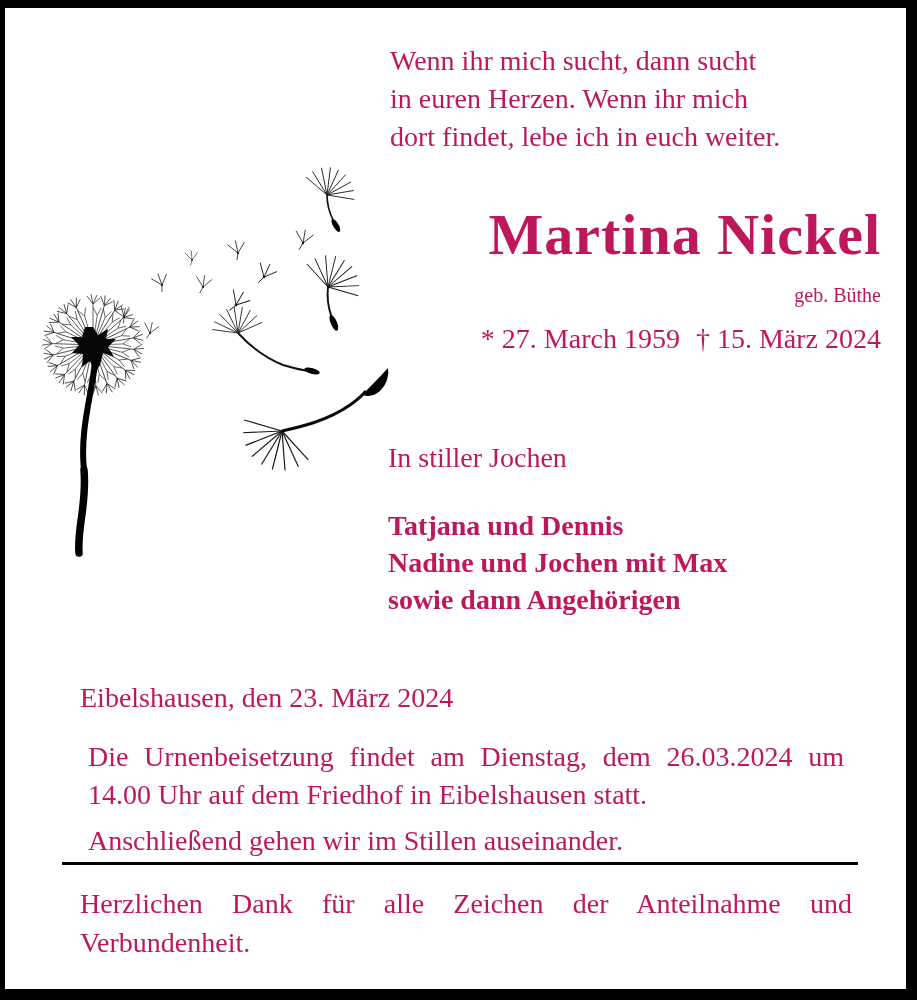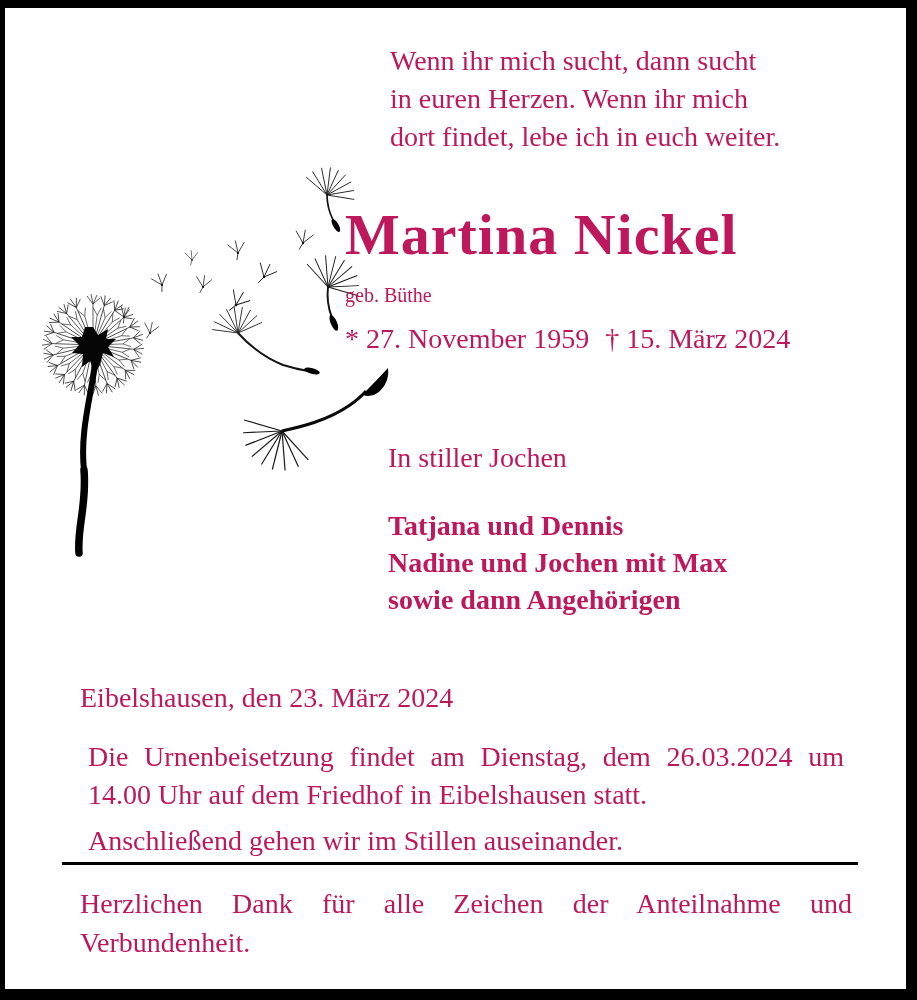--- a/index.html
+++ b/index.html
@@ -9,21 +9,21 @@
     box-sizing:border-box;
     background:#ffffff;
     border-style:solid;border-color:#000;
     border-width:8px 11px 11px 5px;
     font-family:Liberation Serif, serif;
     color:#be185d;
     overflow:hidden;
   }
   .abs{position:absolute;}
   .quote{left:385px;top:34px;font-size:28px;line-height:38px;white-space:nowrap;}
-  .center-block{left:340px;top:196px;width:520px;text-align:left;}
+  .center-block{left:356px;top:196px;width:520px;text-align:right;}
   .name{font-size:58px;font-weight:bold;line-height:62px;letter-spacing:1px;}
   .maiden{font-size:20px;line-height:38px;margin-top:10px;}
   .dates{font-size:28px;line-height:38px;margin-top:6px;white-space:nowrap;}
   .dates .death{margin-left:16px;}
   .trauer{left:383px;top:432px;font-size:28px;line-height:36px;}
   .mourners{left:383px;top:499px;font-size:28px;line-height:37px;font-weight:bold;}
   .placedate{left:75px;top:672px;font-size:28px;line-height:36px;}
   .burial{left:75px;top:722px;width:772px;font-size:28px;line-height:38px;text-align:justify;}
   .burial p{margin:8px;}
   .rule{left:57px;top:854px;width:796px;height:3px;background:#000;}
@@ -156,21 +156,21 @@
   <div class="abs quote">
     <div>Wenn ihr mich sucht, dann sucht</div>
     <div>in euren Herzen. Wenn ihr mich</div>
     <div>dort findet, lebe ich in euch weiter.</div>
   </div>
 
   <div class="abs center-block">
     <div class="name">Martina Nickel</div>
     <div class="maiden">geb. Büthe</div>
     <div class="dates">
-      <span>* 27. November 1959</span><span class="death">† 15. März 2024</span>
+      <span>* 27. March 1959</span><span class="death">† 15. März 2024</span>
     </div>
   </div>
 
   <div class="abs trauer">In stiller Jochen</div>
   <div class="abs mourners">
     <div>Tatjana und Dennis</div>
     <div>Nadine und Jochen mit Max</div>
     <div>sowie dann Angehörigen</div>
   </div>
 

